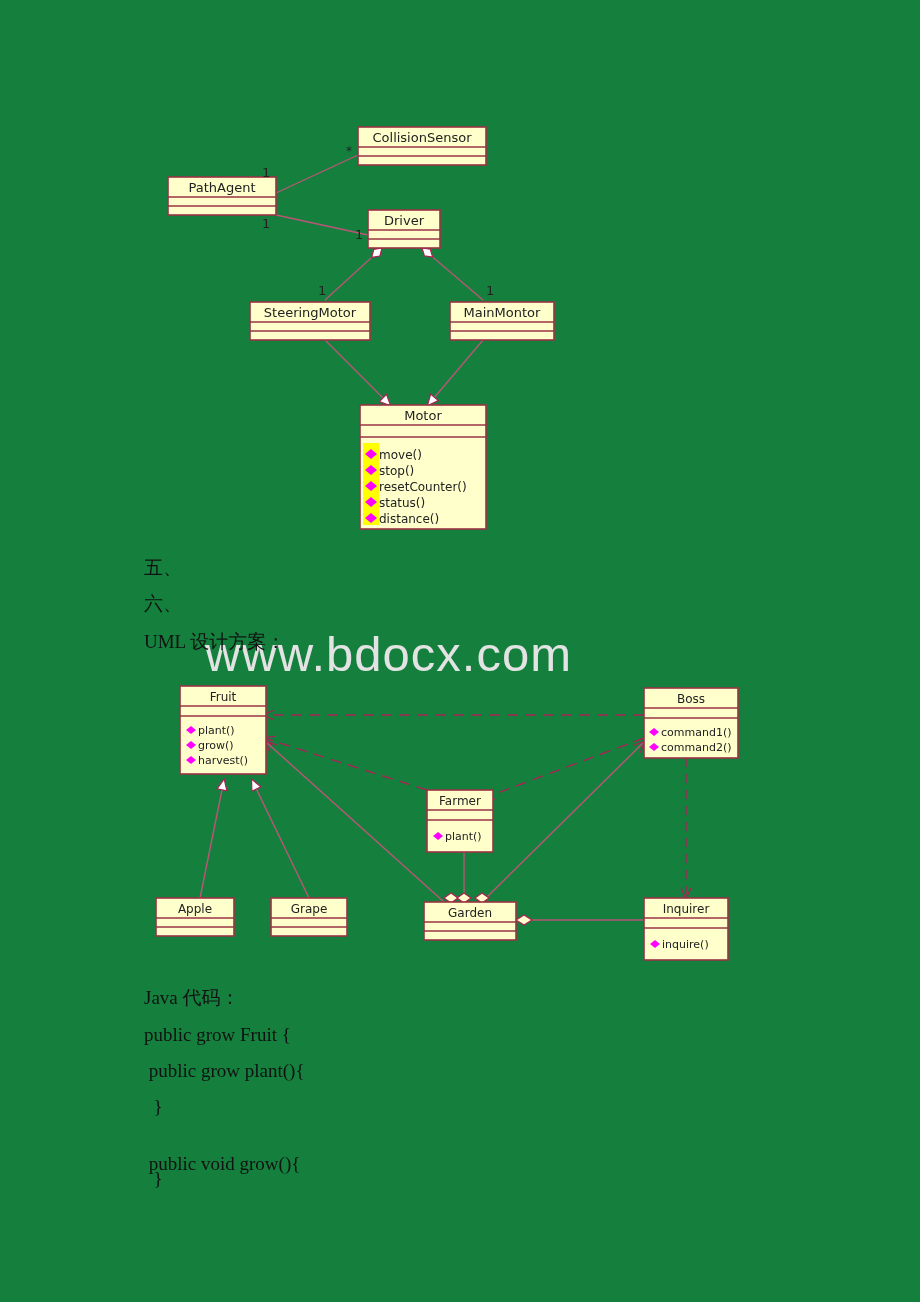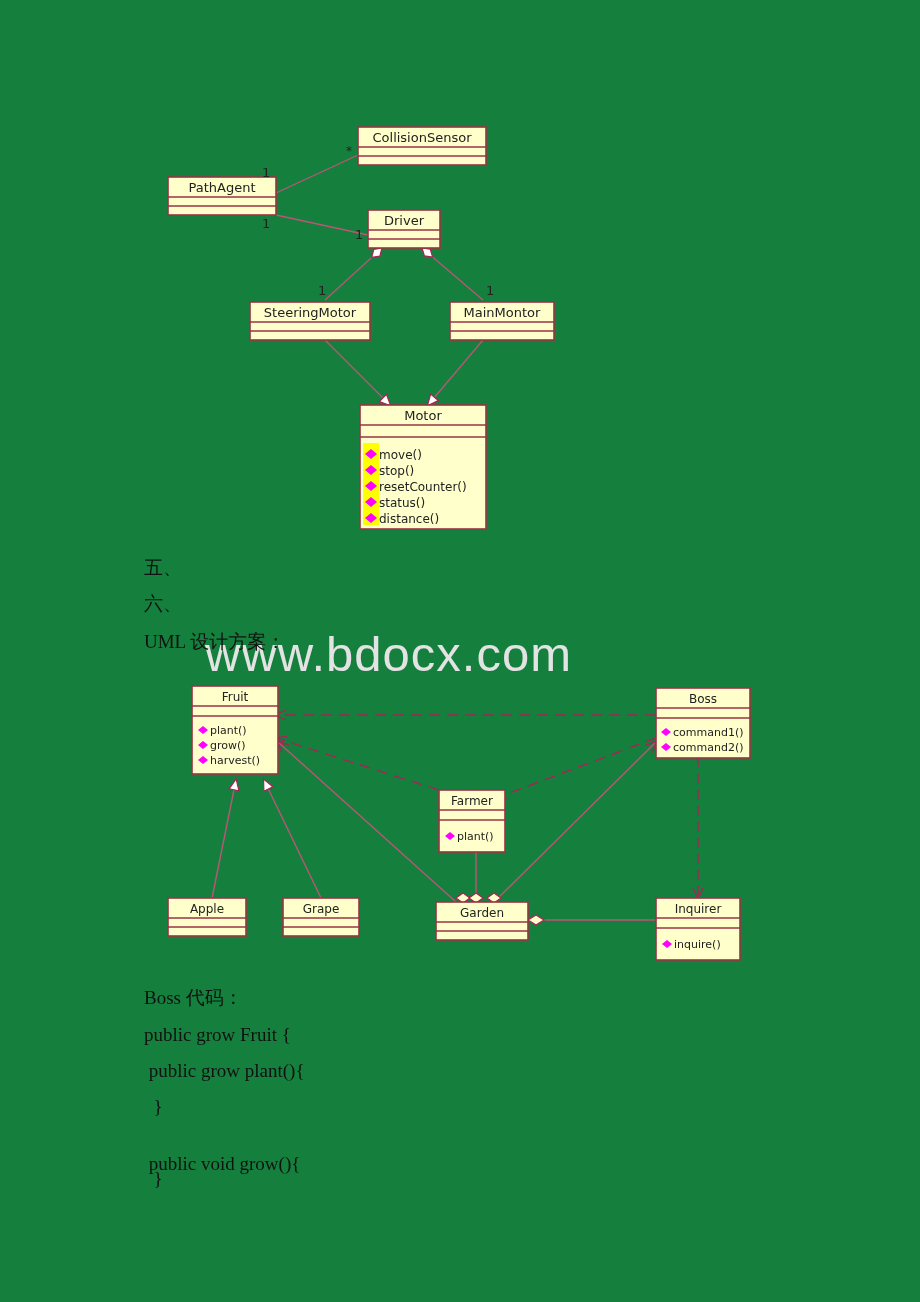--- a/index.html
+++ b/index.html
@@ -160,21 +160,21 @@
       <text class="cls-attr" x="336" y="180" font-size="13" fill="#222">1</text>
     </svg>
   </div>
 
   <div class="para" style="left:144px; top:558px;">五、</div>
   <div class="para" style="left:144px; top:594px;">六、</div>
   <div class="para" style="left:144px; top:632px;">UML 设计方案：</div>
 
   <div class="watermark">www.bdocx.com</div>
 
-  <div class="diagram" style="left:156px; top:680px; width:620px; height:290px;text-align:right;">
+  <div class="diagram" style="left:144px; top:680px; width:620px; height:290px;text-align:right;">
     <svg width="620" height="290" viewBox="0 0 620 290">
       <defs>
         <marker id="hollowTri2" markerWidth="14" markerHeight="14" refX="11" refY="6" orient="auto" markerUnits="userSpaceOnUse">
           <path d="M1,1 L12,6 L1,11 z" fill="#ffffff" stroke="#aa2255" stroke-width="1.2"></path>
         </marker>
         <marker id="openArrow2" markerWidth="14" markerHeight="12" refX="11" refY="6" orient="auto" markerUnits="userSpaceOnUse">
           <path d="M1,1 L12,6 L1,11" fill="none" stroke="#aa2255" stroke-width="1.3"></path>
         </marker>
         <marker id="openDiamond2" markerWidth="18" markerHeight="12" refX="1" refY="6" orient="auto" markerUnits="userSpaceOnUse">
           <path d="M1,6 L8,1.5 L15,6 L8,10.5 z" fill="#ffffff" stroke="#aa2255" stroke-width="1.2"></path>
@@ -281,20 +281,20 @@
         <line x1="500" y1="248" x2="584" y2="248" stroke="#993344" stroke-width="1.4"></line>
         <text class="cls-name" x="542" y="233" font-size="12" fill="#222" text-anchor="middle">Inquirer</text>
         <g>
           <path d="M506,264 l5,-4 l5,4 l-5,4 z" fill="#ff00ff"></path>
           <text class="cls-attr" x="518" y="268" font-size="11" fill="#222">inquire()</text>
         </g>
       </g>
     </svg>
   </div>
 
-  <div class="para" style="left:144px; top:988px;">Boss 代码：</div>
+  <div class="para" style="left:144px; top:988px;">Java 代码：</div>
   <div class="para" style="left:144px; top:1025px;">public grow Fruit {</div>
   <div class="para" style="left:144px; top:1061px;"> public grow plant(){</div>
   <div class="para" style="left:144px; top:1097px;">  }</div>
   <div class="para" style="left:144px; top:1133px;margin-top:21px;"> public void grow(){</div>
   <div class="para" style="left:144px; top:1169px;">  }</div>
 
 </div>
 
 </body></html>

